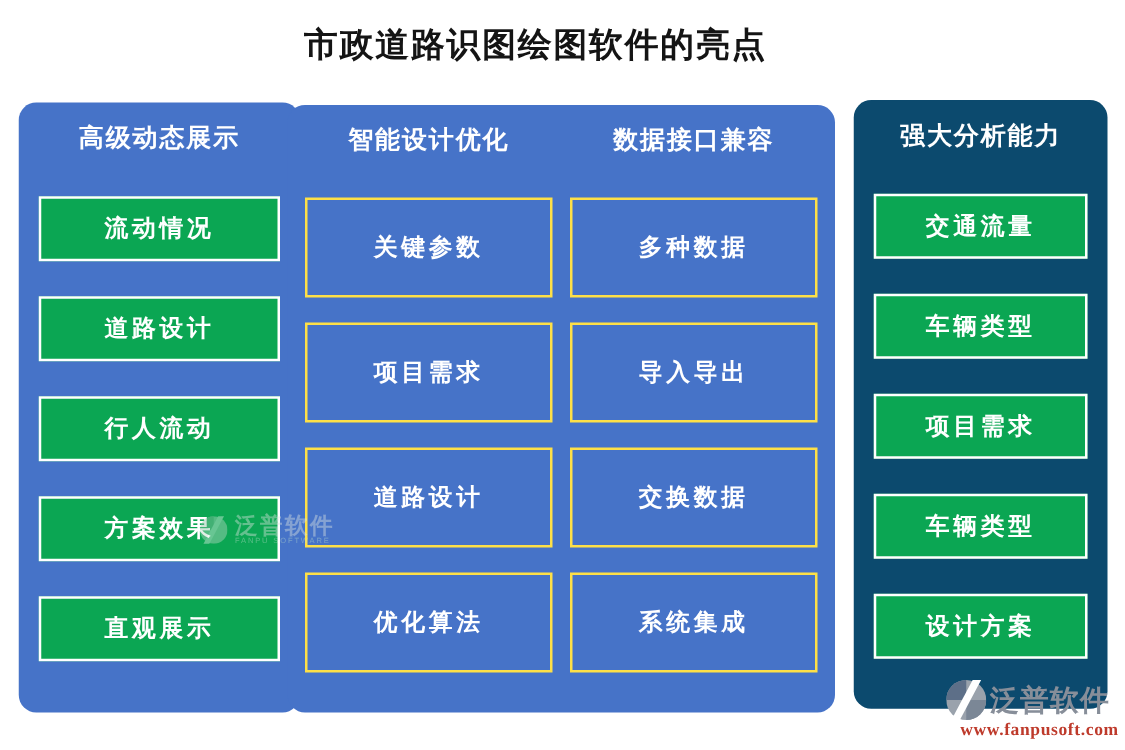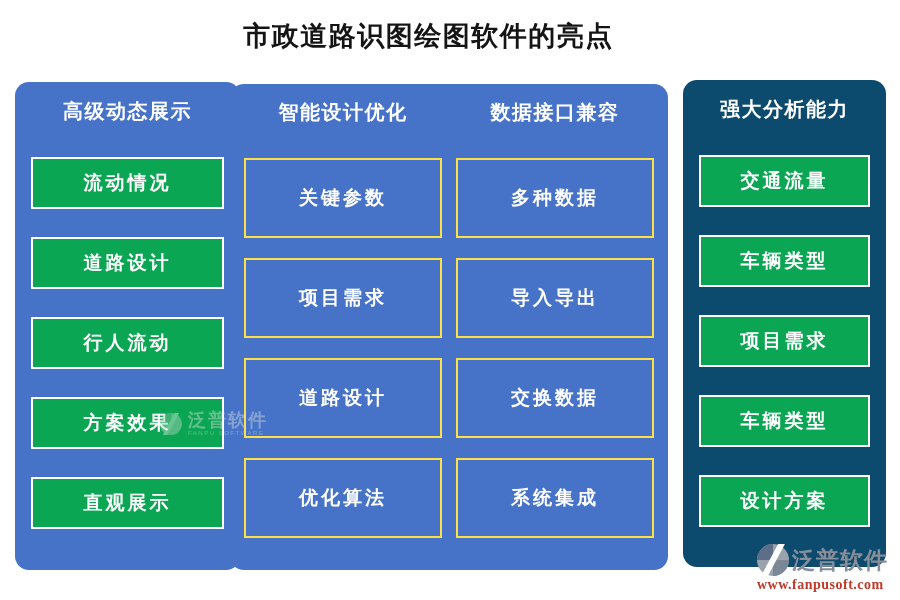--- a/index.html
+++ b/index.html
@@ -47,21 +47,21 @@
   }
   .watermark .wm-text-col { display:flex; flex-direction:column; }
   .wm-name { font-size:18px; font-weight:bold; color:#dce4e0; letter-spacing:2px; line-height:19px; }
   .wm-sub  { font-size:6px; color:#bfe0cc; letter-spacing:1.5px; }
 
   
   .brand { position:absolute; right:5px; top:544px; width:138px; }
   .brand-row { display:flex; align-items:center; justify-content:flex-start; gap:3px; }
   .brand-name { font-size:23px; font-weight:bold; color:#878E99; letter-spacing:1px; line-height:26px; }
   .brand-url {
-    margin-top:1px; text-align:left;
+    margin-top:1px; text-align:right;
     font-family:"Liberation Serif", serif; font-weight:bold;
     font-size:14px; color:#BE3A2B; letter-spacing:0.5px;
   }
   .logo-circle { display:block; }
 </style>
 </head>
 <body>
 
 <h1 class="title">市政道路识图绘图软件的亮点</h1>
 

